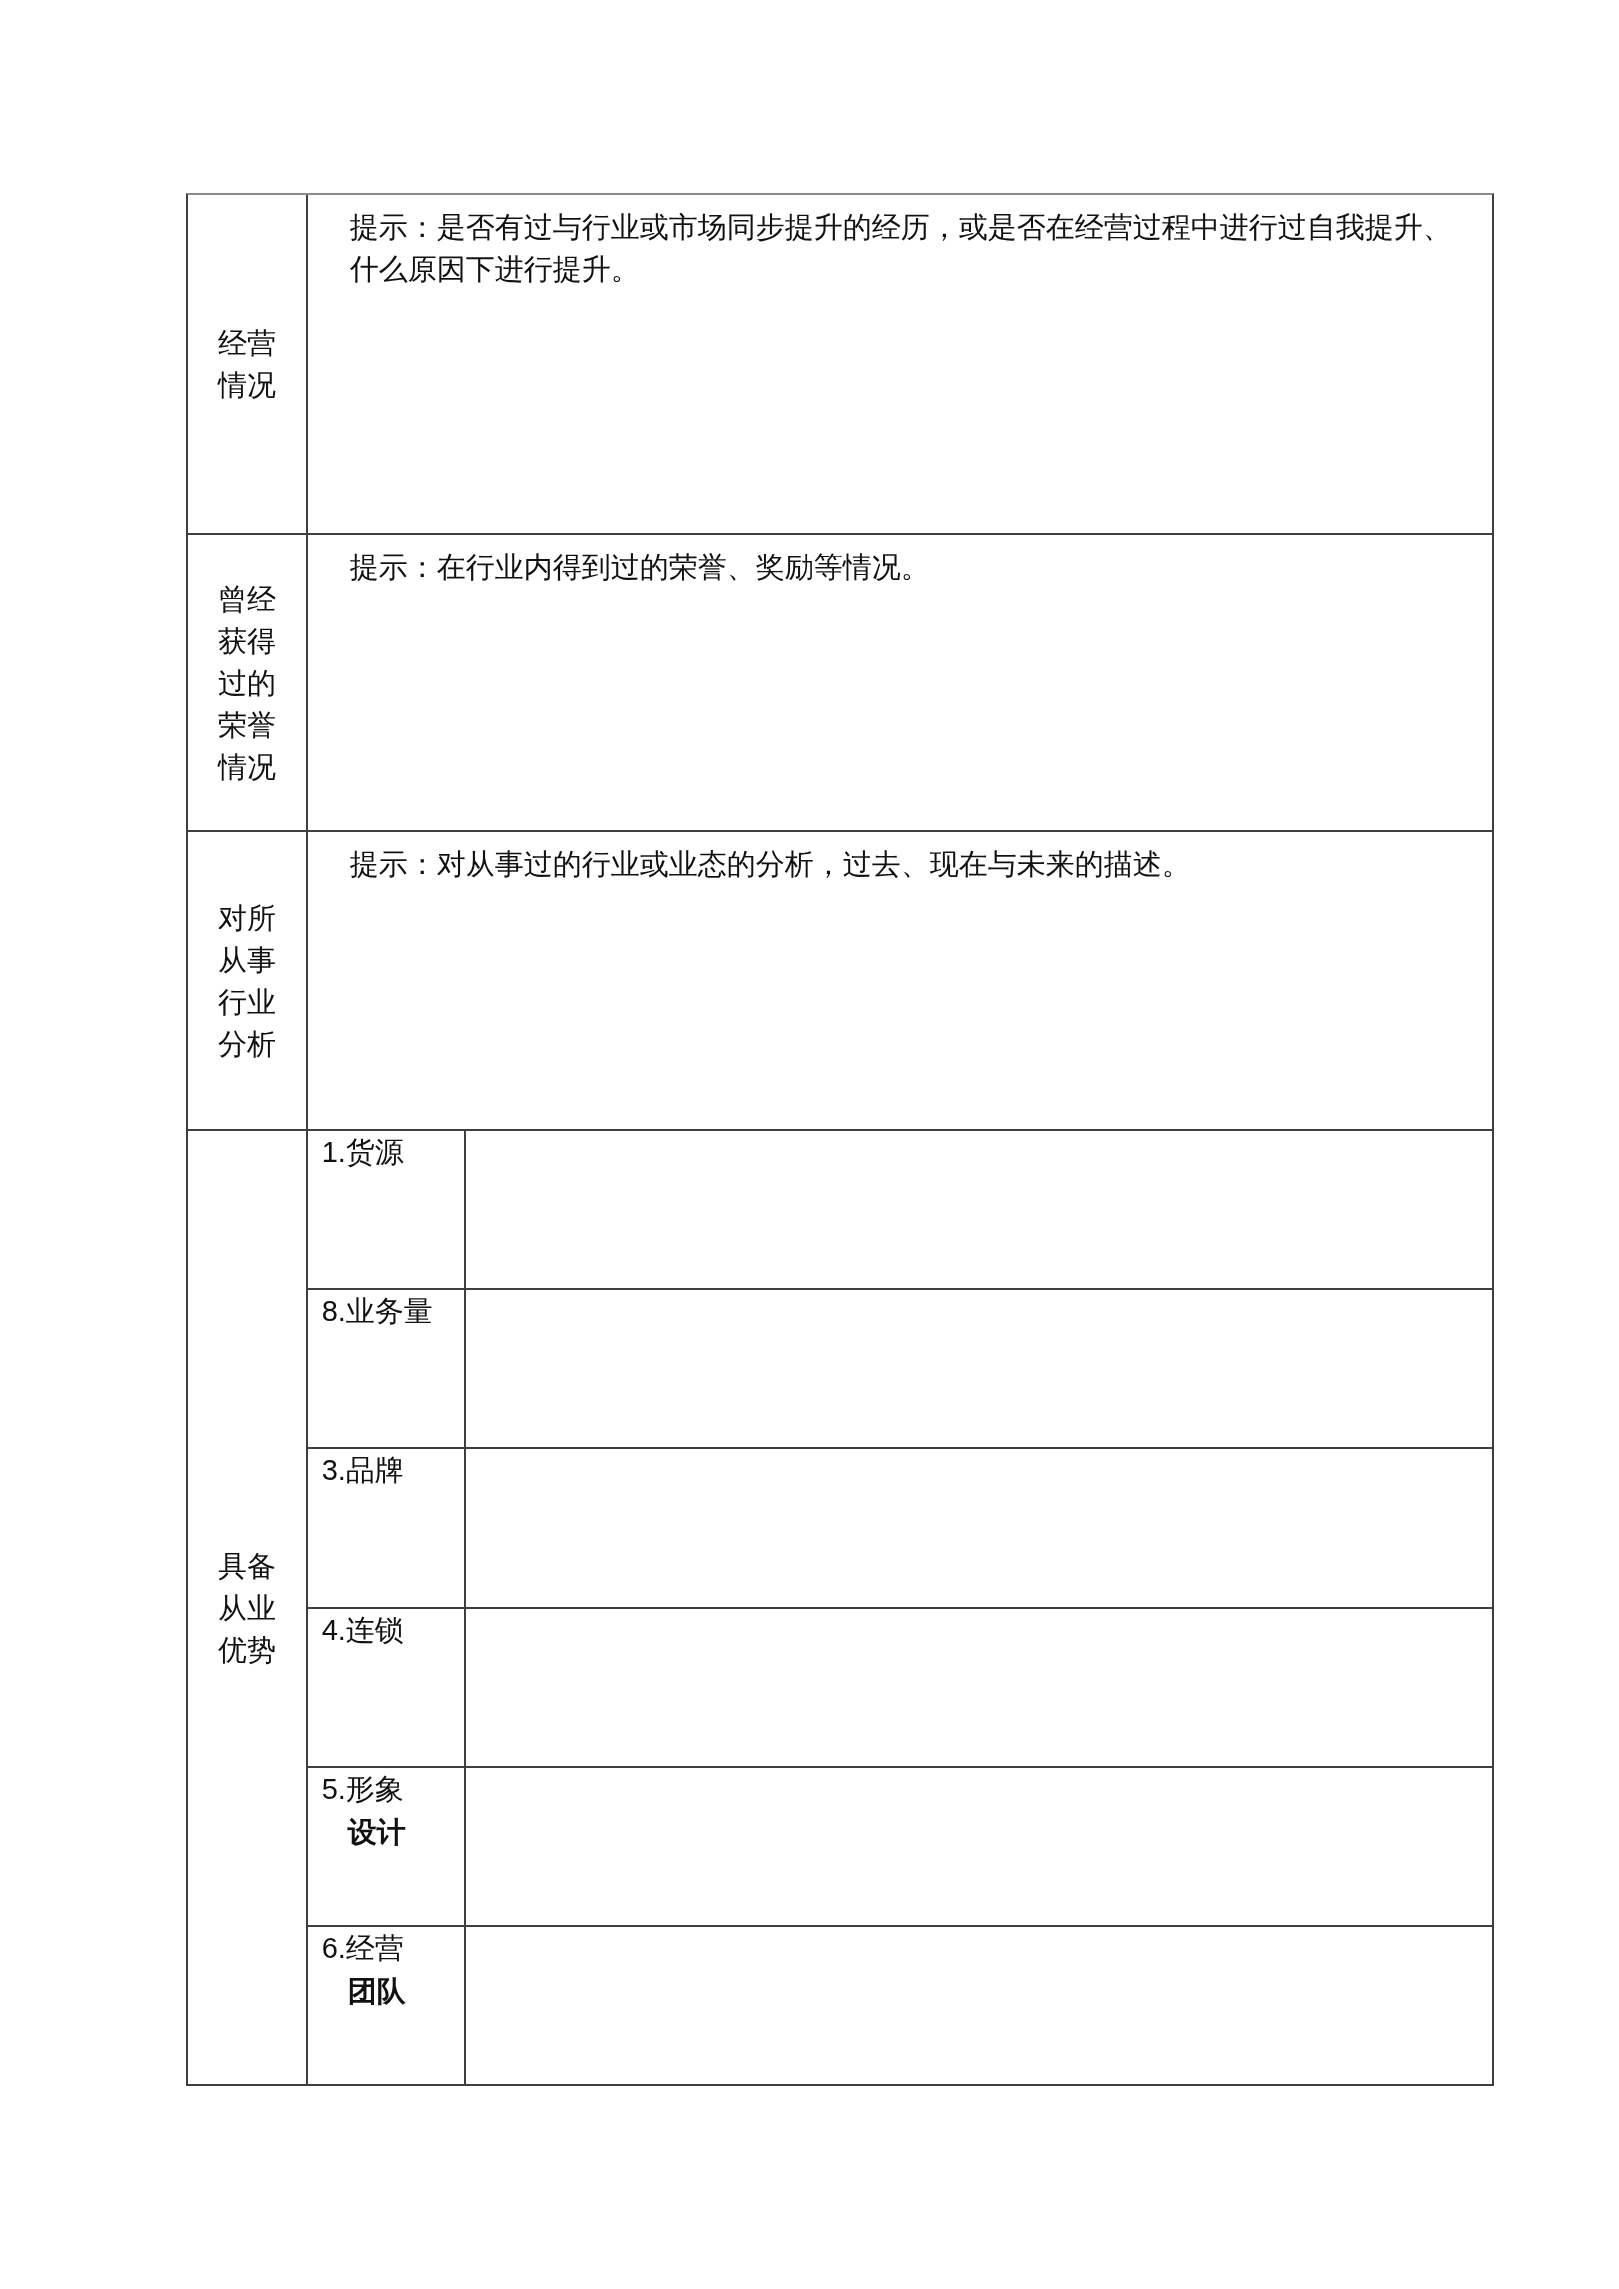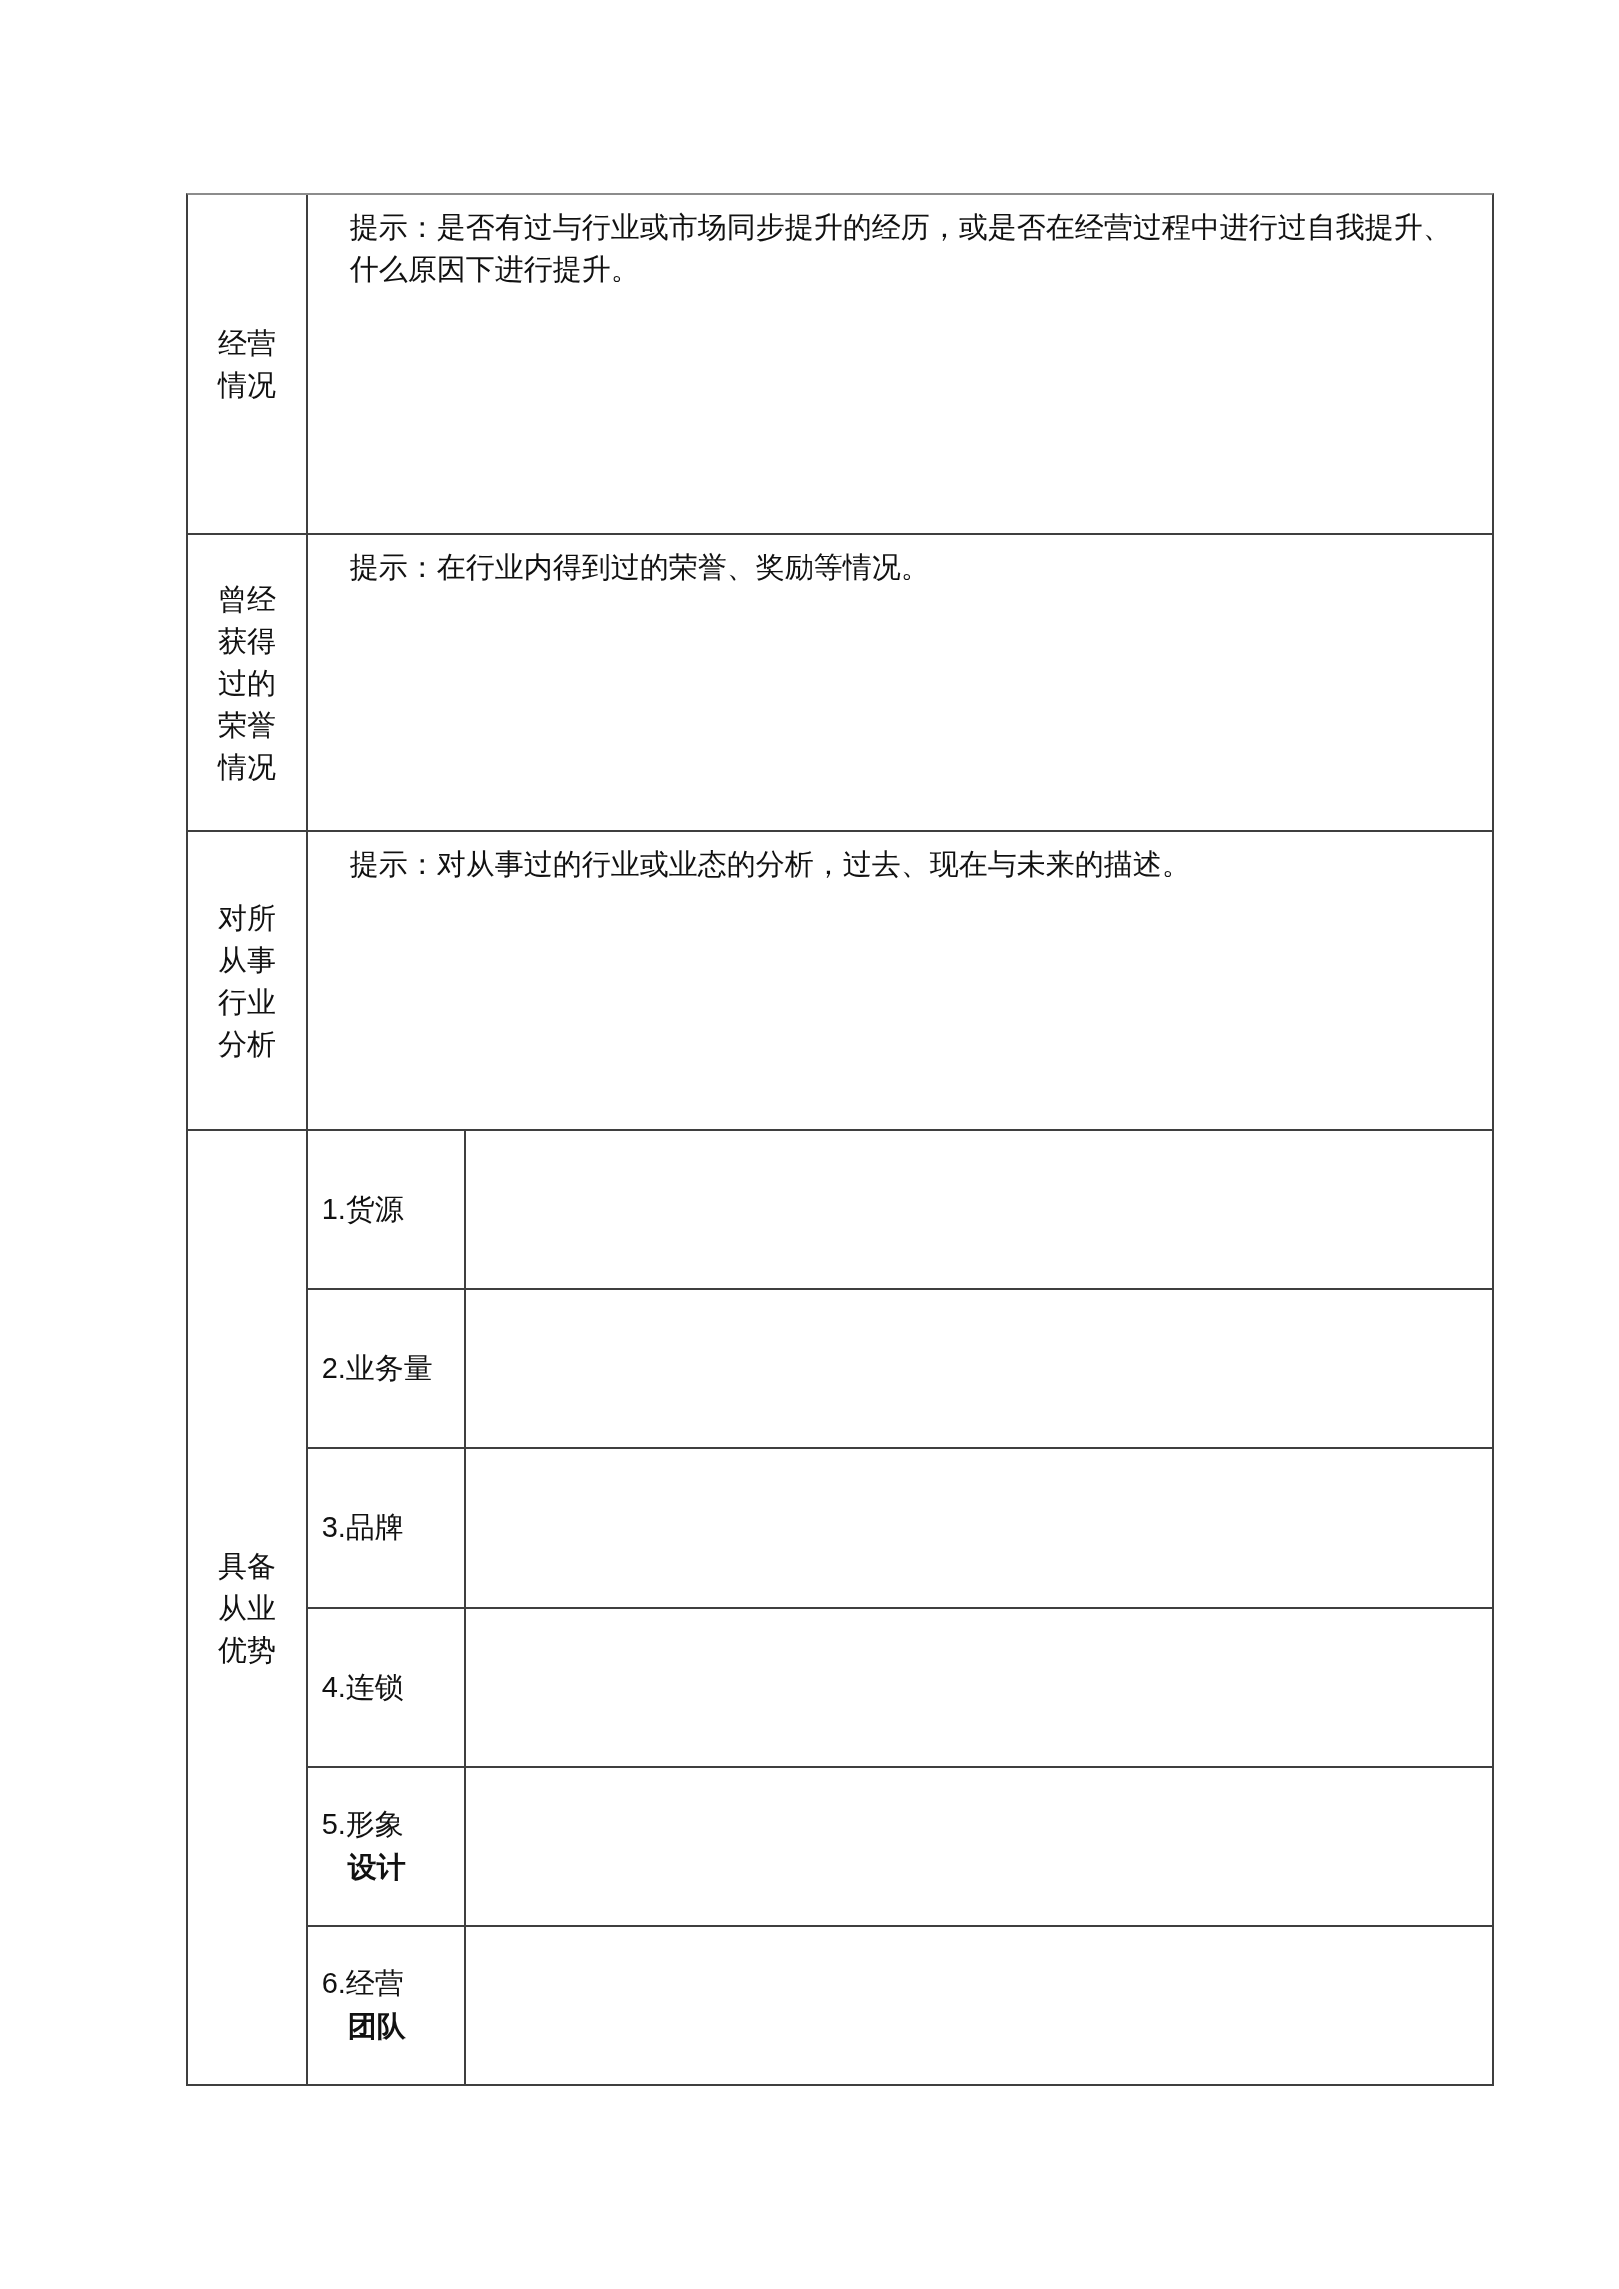--- a/index.html
+++ b/index.html
@@ -54,21 +54,21 @@
   }
 
   .sub-rows { flex:1; display:flex; flex-direction:column; }
   .sub-row { flex:1; display:flex; }
   .sub-row + .sub-row { border-top:2px solid #3f3f3f; }
 
   .sub-label {
     width:158px; flex:0 0 158px;
     border-right:2px solid #3f3f3f;
     display:flex; flex-direction:column;
-    justify-content:center;
+    justify-content:flex-start;
     padding-left:13.7px;
     font-size:29px; line-height:43px;
   }
   .sub-label .l2 { margin-left:26px;font-weight:bold; }
 
   .sub-content { flex:1; }
 </style>
 </head>
 <body>
 
@@ -121,21 +121,21 @@
 
           <div class="sub-row">
             <div class="sub-label">
               <span>1.货源</span>
             </div>
             <div class="sub-content"></div>
           </div>
 
           <div class="sub-row">
             <div class="sub-label">
-              <span>2.业务量</span>
+              <span>8.业务量</span>
             </div>
             <div class="sub-content"></div>
           </div>
 
           <div class="sub-row">
             <div class="sub-label">
               <span>3.品牌</span>
             </div>
             <div class="sub-content"></div>
           </div>

